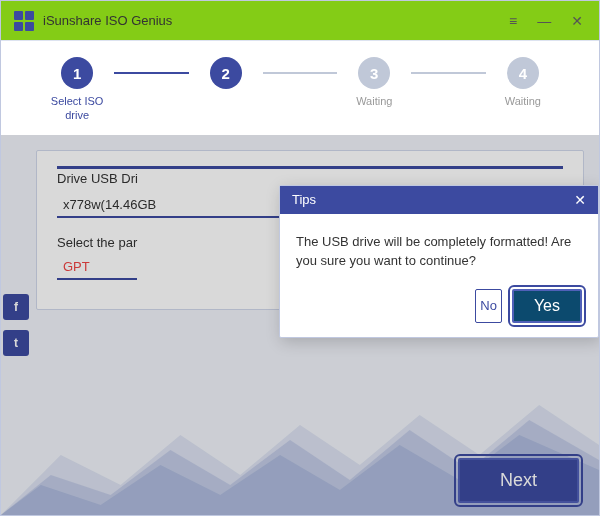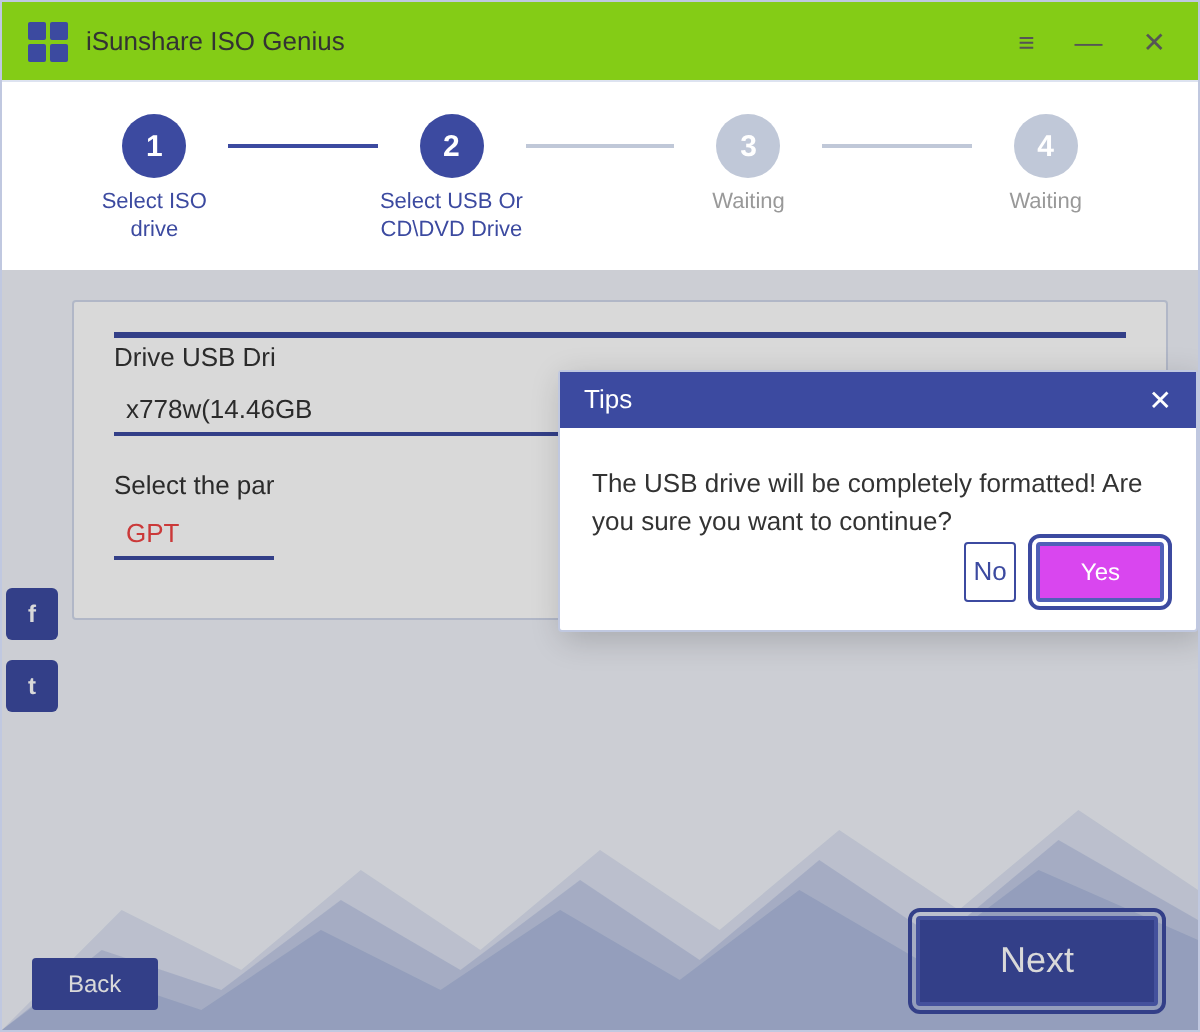--- a/index.html
+++ b/index.html
@@ -349,45 +349,46 @@
     }
 
     .dialog-body {
       padding: 18px 16px 14px;
     }
 
     .dialog-message {
       font-size: 13px;
       color: #333;
       line-height: 1.5;
+      margin-bottom: 18px;
     }
 
     .dialog-buttons {
       display: flex;
       justify-content: flex-end;
       gap: 10px;
     }
 
     .btn-no {
       background: white;
       color: #3c4aa0;
       border: 1px solid #3c4aa0;
       border-radius: 2px;
       padding: 6px 4px;
       font-size: 13px;
       cursor: pointer;
     }
 
     .btn-yes {
-      background: #d946ef;
+      background: #0c4a6e;
       color: white;
       border: 2px solid #5060b8;
       border-radius: 2px;
       padding: 6px 20px;
-      font-size: 12px;
+      font-size: 16px;
       cursor: pointer;
       outline: 2px solid #3c4aa0;
       outline-offset: 2px;
     }
 
     .top-line {
       height: 3px;
       background: #3c4aa0;
       margin-bottom: 2px;
     }
@@ -423,21 +424,20 @@
         </div>
         <span class="step-label">Select ISO drive</span>
       </div>
 
       <div class="step-line active"></div>
 
       <div class="step">
         <div class="step-circle active">
           <span>2</span>
         </div>
-        <span class="step-label">Select USB Or CD\DVD Drive</span>
       </div>
 
       <div class="step-line inactive"></div>
 
       <div class="step">
         <div class="step-circle inactive">
           <span>3</span>
         </div>
         <span class="step-label inactive">Waiting</span>
       </div>
@@ -494,23 +494,20 @@
         <div class="partition-row">
           <input class="partition-input" type="text" readonly="" value="GPT" style="">
         </div>
       </div>
     </div>
 
     <div class="bottom-area">
       <button class="next-btn">Next</button>
     </div>
 
-    <div class="back-btn-area">
-      <button class="back-btn">Back</button>
-    </div>
 
     <div class="dialog-overlay">
       <div class="dialog">
         <div class="dialog-title-bar">
           <span>Tips</span>
           <button class="dialog-close">✕</button>
         </div>
         <div class="dialog-body">
           <p class="dialog-message">The USB drive will be completely formatted! Are you sure you want to continue?</p>
           <div class="dialog-buttons">

